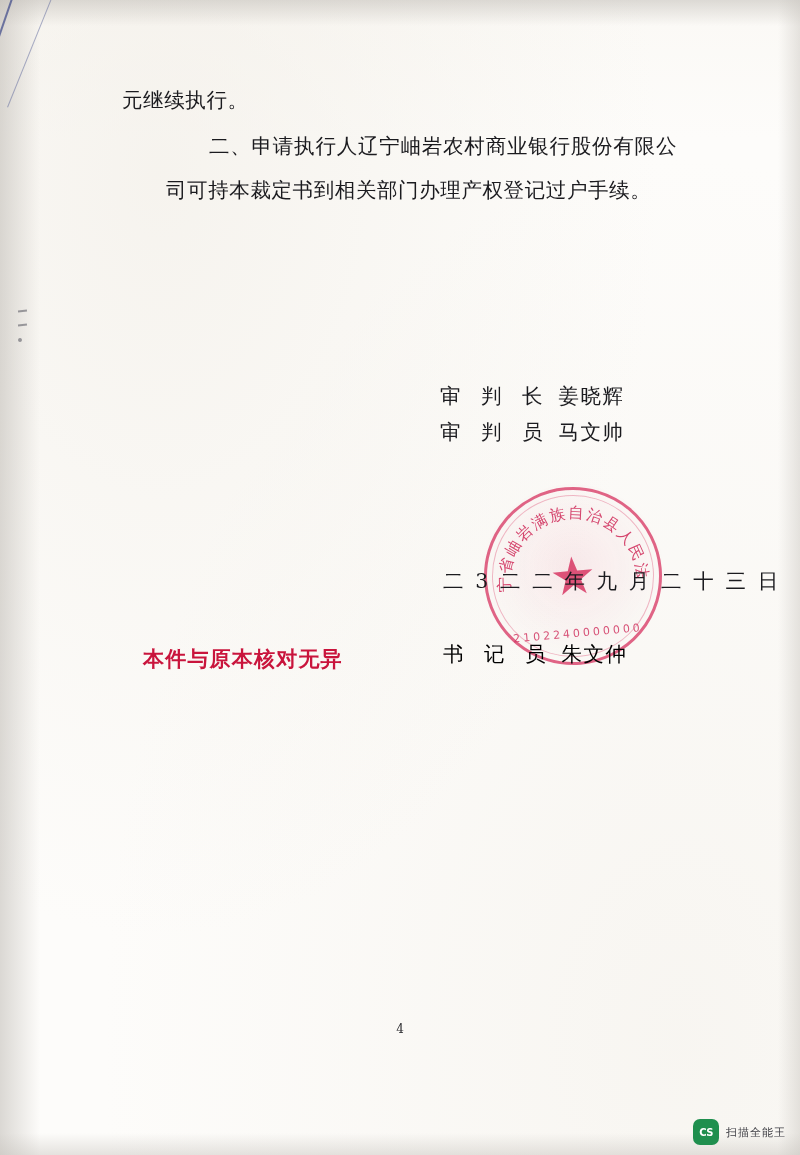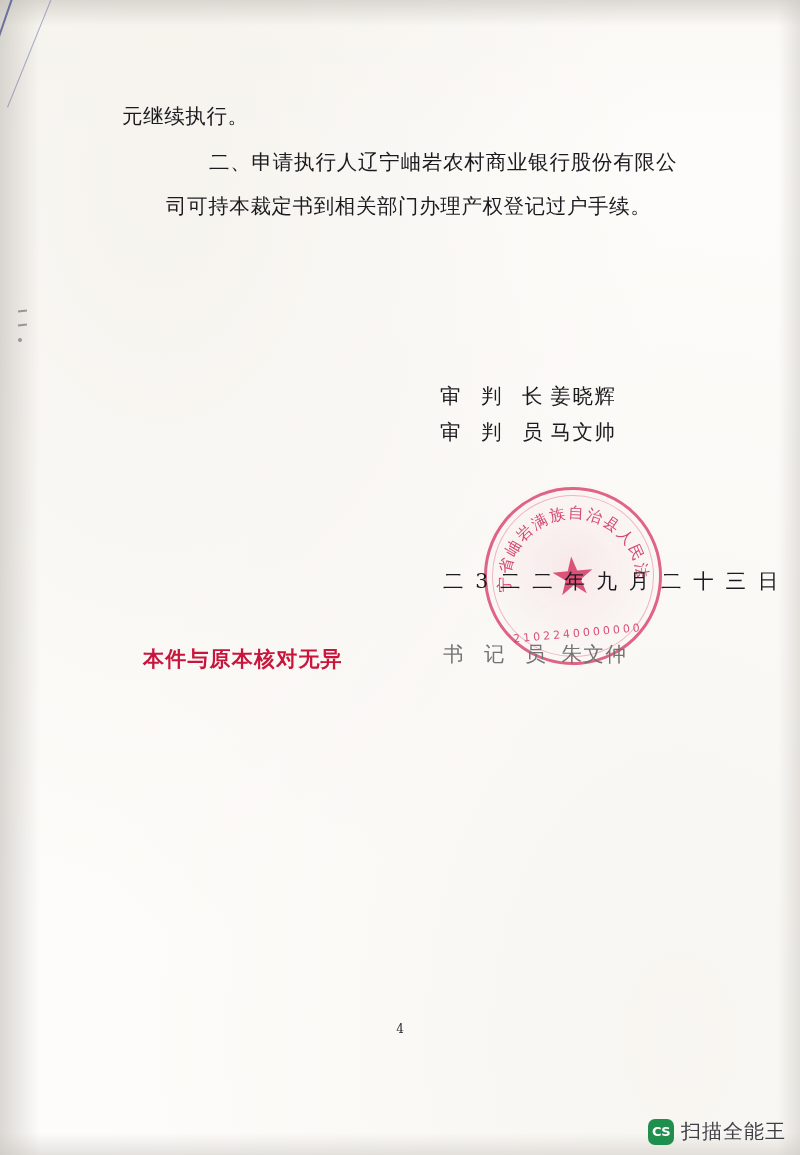--- a/index.html
+++ b/index.html
@@ -99,21 +99,21 @@
   }
   .margin-ticks i.dot {
     width: 4px; height: 4px;
     border-radius: 50%;
   }
 
   
   .doc-body {
     position: absolute;
     left: 122px;
-    top: 94px;
+    top: 78px;
     width: 555px;
   }
   .para {
     font-size: 20.5px;
     line-height: 44px;
     color: #1b1b1f;
     letter-spacing: 0.6px;
     text-align: justify;
     text-justify: inter-ideograph;
     margin: 0 0 2px 0;
@@ -130,39 +130,39 @@
   }
   .sign-line {
     font-size: 20.5px;
     line-height: 36px;
     color: #1b1b1f;
     letter-spacing: 0.5px;
     white-space: nowrap;
     font-family: "DejaVu Serif", serif;
   }
   .sign-line .role { letter-spacing: 7px; }
-  .sign-line .name { margin-left: 1px; letter-spacing: 1.5px; }
+  .sign-line .name { margin-left: 9px; letter-spacing: 1.5px; }
 
   .date-line {
     position: absolute;
     left: 443px;
     top: 567px;
     font-size: 20.5px;
     letter-spacing: 2.6px;
     color: #1b1b1f;
     white-space: nowrap;
     font-family: "DejaVu Serif", serif;
   }
   .clerk-line {
     position: absolute;
     left: 443px;
     top: 640px;
     font-size: 20.5px;
     letter-spacing: 0.5px;
-    color: #737373;
+    color: #000000;
     white-space: nowrap;
     font-family: "DejaVu Serif", serif;
   }
   .clerk-line .role { letter-spacing: 7px; }
   .clerk-line .name { margin-left: 9px; letter-spacing: 1.5px; }
 
   
   .cert-text {
     position: absolute;
     left: 143px;
@@ -252,30 +252,30 @@
     bottom: 10px;
     display: flex;
     align-items: center;
     gap: 7px;
   }
   .wm-badge {
     width: 26px; height: 26px;
     border-radius: 7px;
     background: #1f8f4e;
     color: #ffffff;
-    font-size: 13px;
+    font-size: 10px;
     font-weight: 700;
     display: flex;
     align-items: center;
     justify-content: center;
     font-family: "DejaVu Sans", sans-serif;
     letter-spacing: -0.5px;
   }
   .wm-text {
-    font-size: 20px;
+    font-size: 11px;
     color: #3f3f45;
     letter-spacing: 1px;
     font-family: "DejaVu Sans", sans-serif;
   }
 </style>
 </head>
 <body>
 
 <div class="page">
 

